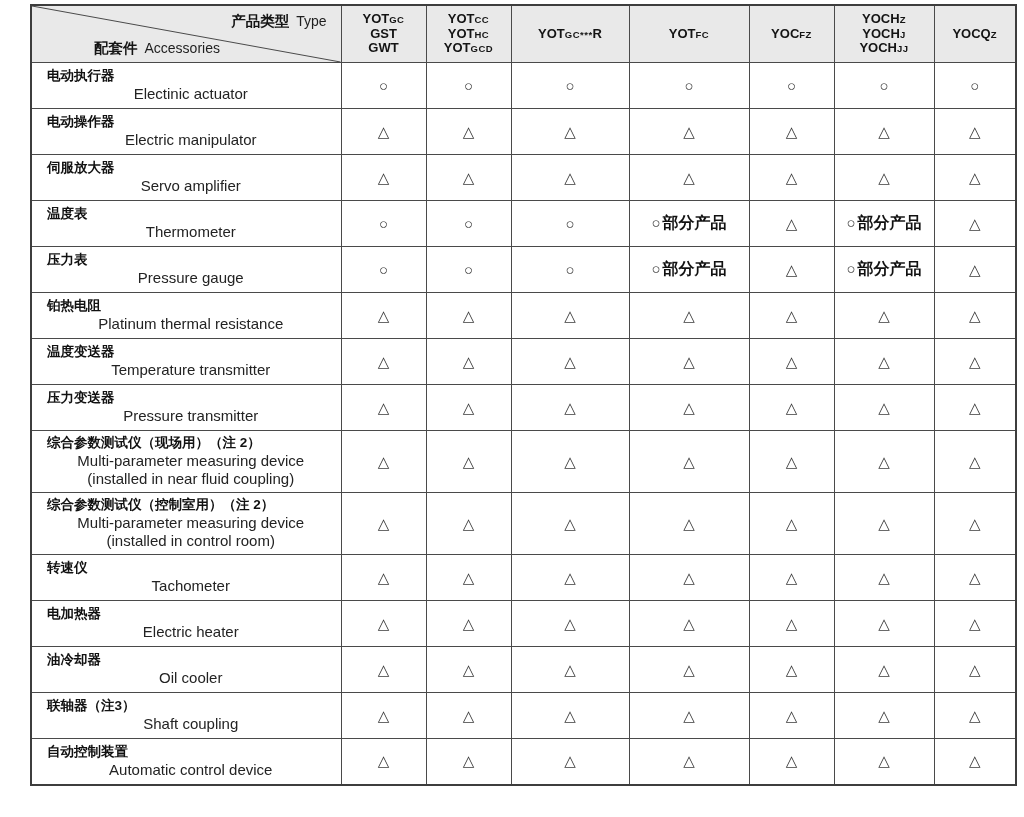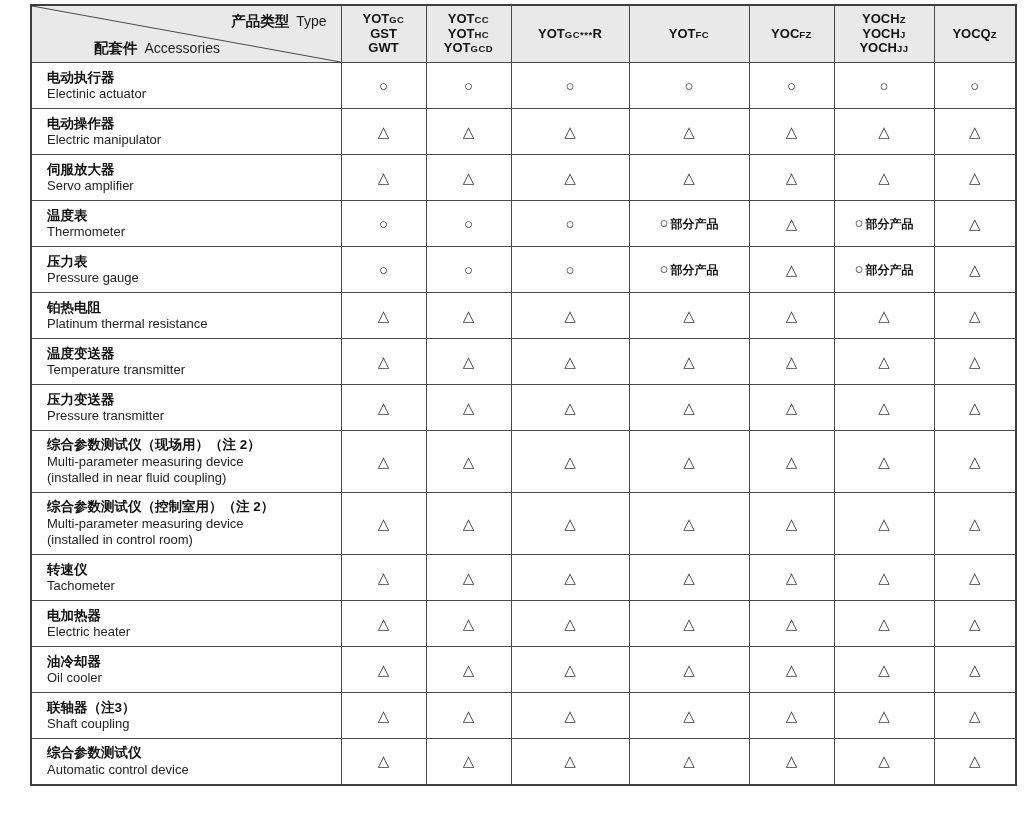--- a/index.html
+++ b/index.html
@@ -32,28 +32,28 @@
   .corner-top{position:absolute;top:7px;right:14px;text-align:right;white-space:nowrap;}
   .corner-bottom{position:absolute;bottom:5px;left:14px;text-align:center;white-space:nowrap;margin-left:48px;}
   .corner .zh{font-weight:bold;font-size:14.5px;}
   .corner .en{font-weight:normal;font-size:14px;margin-left:7px;color:#1e1e1e;}
 
   
   tbody tr{height:46px;}
   tbody tr.tall{height:62px;}
   td.label-cell{padding:3px 6px 3px 15px;vertical-align:middle;background:#ffffff;margin-left:24px;}
   .zh-name{font-weight:bold;font-size:13.5px;color:#111;line-height:1.3;}
-  .en-name{font-size:13px;color:#232323;line-height:1.25;}
+  .en-name{font-size:15px;color:#232323;line-height:1.25;text-align:center;}
 
   td.sym-cell{
     text-align:center;vertical-align:middle;background:#ffffff;
     font-size:15px;color:#3a3a3a;white-space:nowrap;
   }
   .sym{font-size:15px;color:#3a3a3a;}
-  .partial{font-weight:bold;font-size:12px;color:#111;margin-left:2px;}
+  .partial{font-weight:bold;font-size:16px;color:#111;margin-left:2px;}
 </style>
 </head>
 <body>
 
 <div class="sheet">
   <table class="acc">
     <colgroup>
       <col style="width:310px">
       <col style="width:85px">
         <col style="width:85px">
@@ -281,21 +281,21 @@
           <td class="sym-cell"><span class="sym">△</span></td>
           <td class="sym-cell"><span class="sym">△</span></td>
           <td class="sym-cell"><span class="sym">△</span></td>
           <td class="sym-cell"><span class="sym">△</span></td>
           <td class="sym-cell"><span class="sym">△</span></td>
           <td class="sym-cell"><span class="sym">△</span></td>
           <td class="sym-cell"><span class="sym">△</span></td>
         </tr>
         <tr>
           <td class="label-cell">
-            <div class="zh-name">综合参数测试仪</div>
+            <div class="zh-name">自动控制装置</div>
             <div class="en-name">Automatic control device</div>
           </td>
           <td class="sym-cell"><span class="sym">△</span></td>
           <td class="sym-cell"><span class="sym">△</span></td>
           <td class="sym-cell"><span class="sym">△</span></td>
           <td class="sym-cell"><span class="sym">△</span></td>
           <td class="sym-cell"><span class="sym">△</span></td>
           <td class="sym-cell"><span class="sym">△</span></td>
           <td class="sym-cell"><span class="sym">△</span></td>
         </tr>

